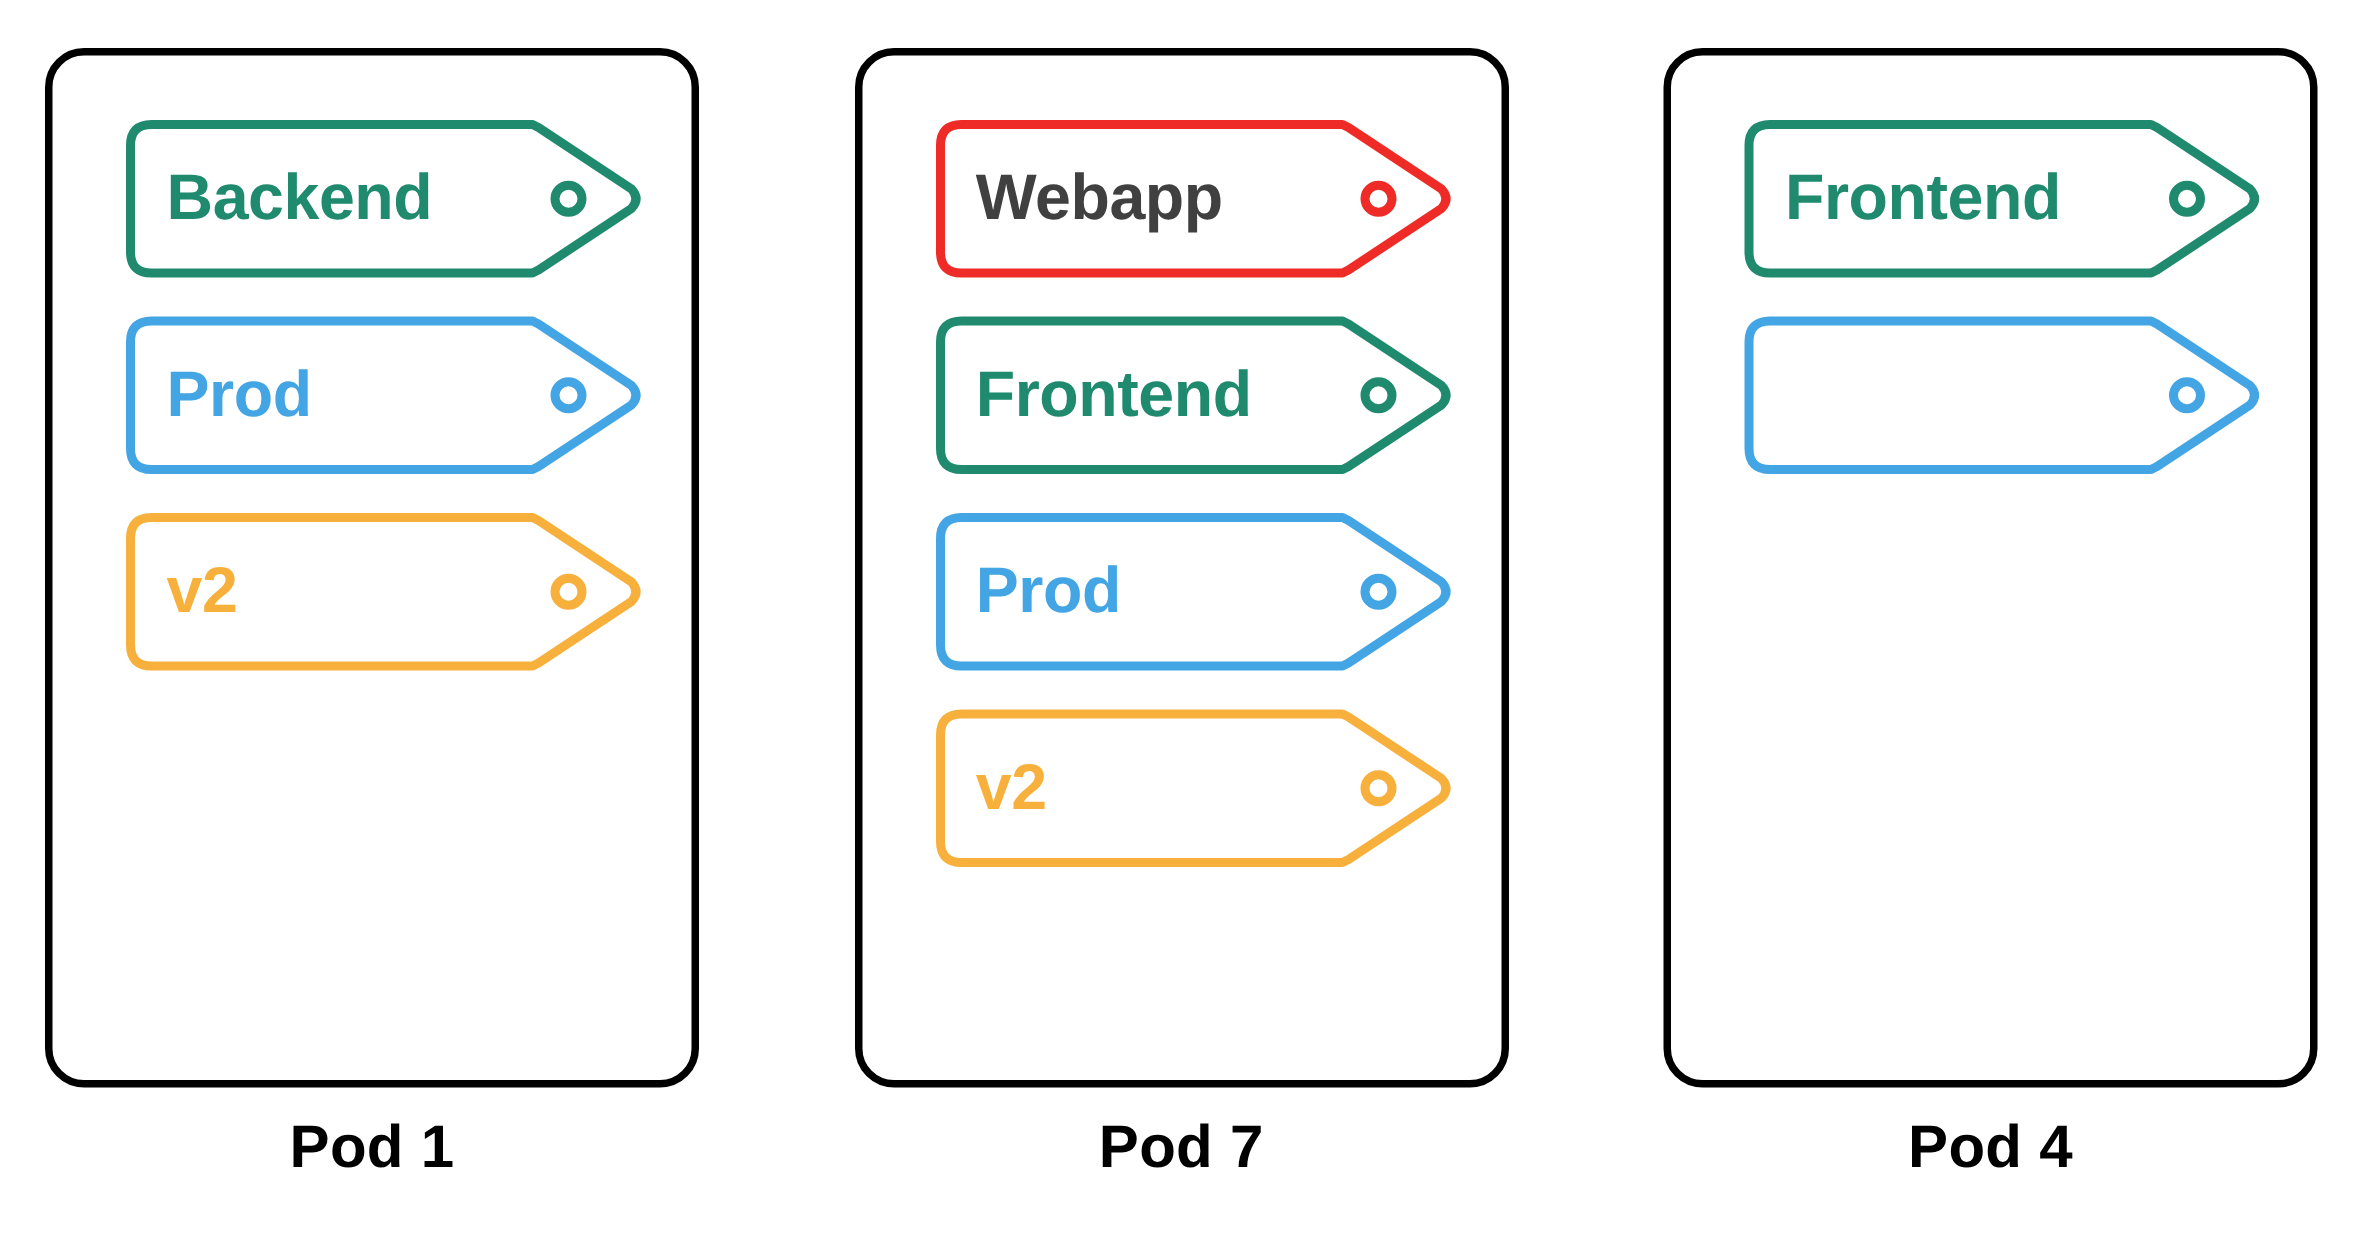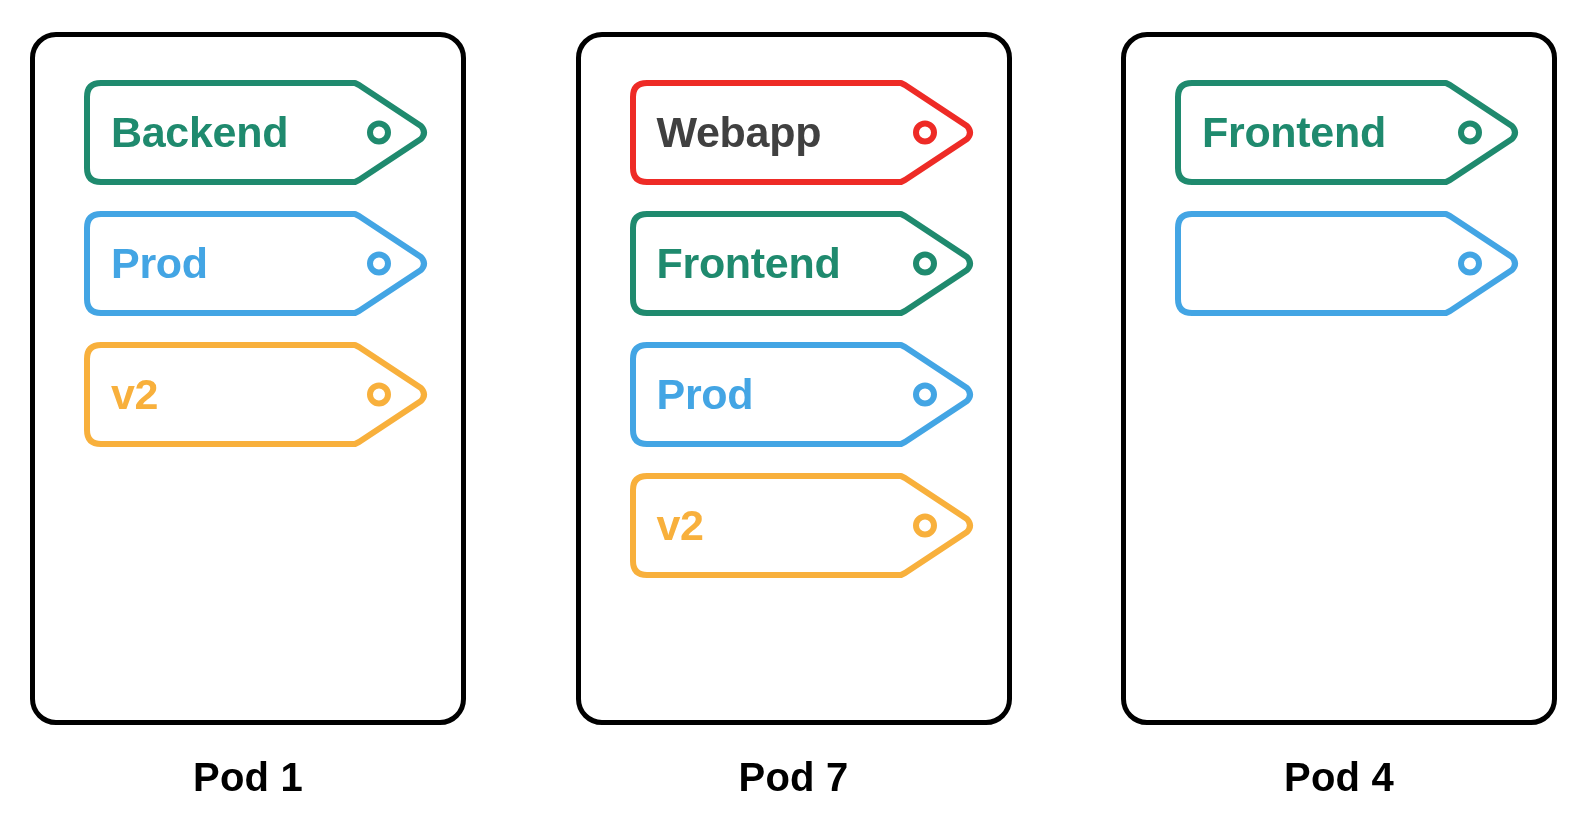--- a/index.html
+++ b/index.html
@@ -21,21 +21,21 @@
   .pods-row {
     position: absolute;
     left: 0;
     top: 0;
     width: 1575px;
     height: 655px;
     display: flex;
     flex-direction: row;
     justify-content: space-between;
     align-items: flex-start;
-    padding: 32px 18px 0 30px;
+    padding: 32px 30px 0 30px;
     box-sizing: border-box;
     gap: 18px;
   }
   .pod {
     display: flex;
     flex-direction: column;
     align-items: center;
     width: 436px;
   }
   .pod-box {
@@ -72,21 +72,21 @@
     display: flex;
     align-items: center;
     font-size: 43px;
     font-weight: bold;
     letter-spacing: -0.3px;
     line-height: 1;
     white-space: nowrap;
     pointer-events: none;
   }
   .pod-label {
-    margin-top: 32px;
+    margin-top: 20px;
     font-size: 40px;
     font-weight: bold;
     color: #000000;
     letter-spacing: 0.2px;
     line-height: 1;
     text-align: center;
   }
 </style>
 </head>
 <body>

